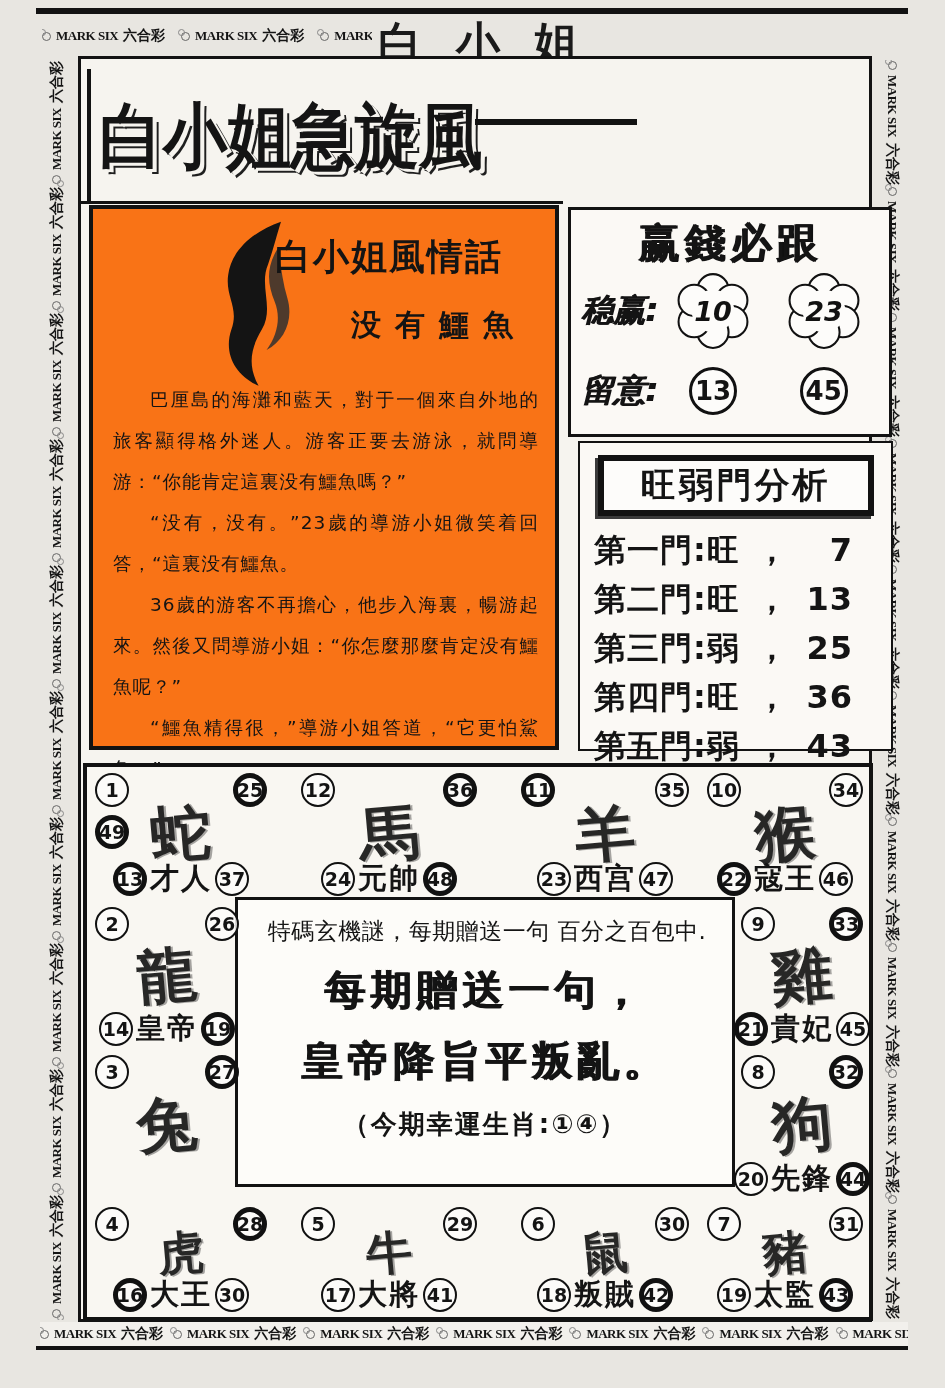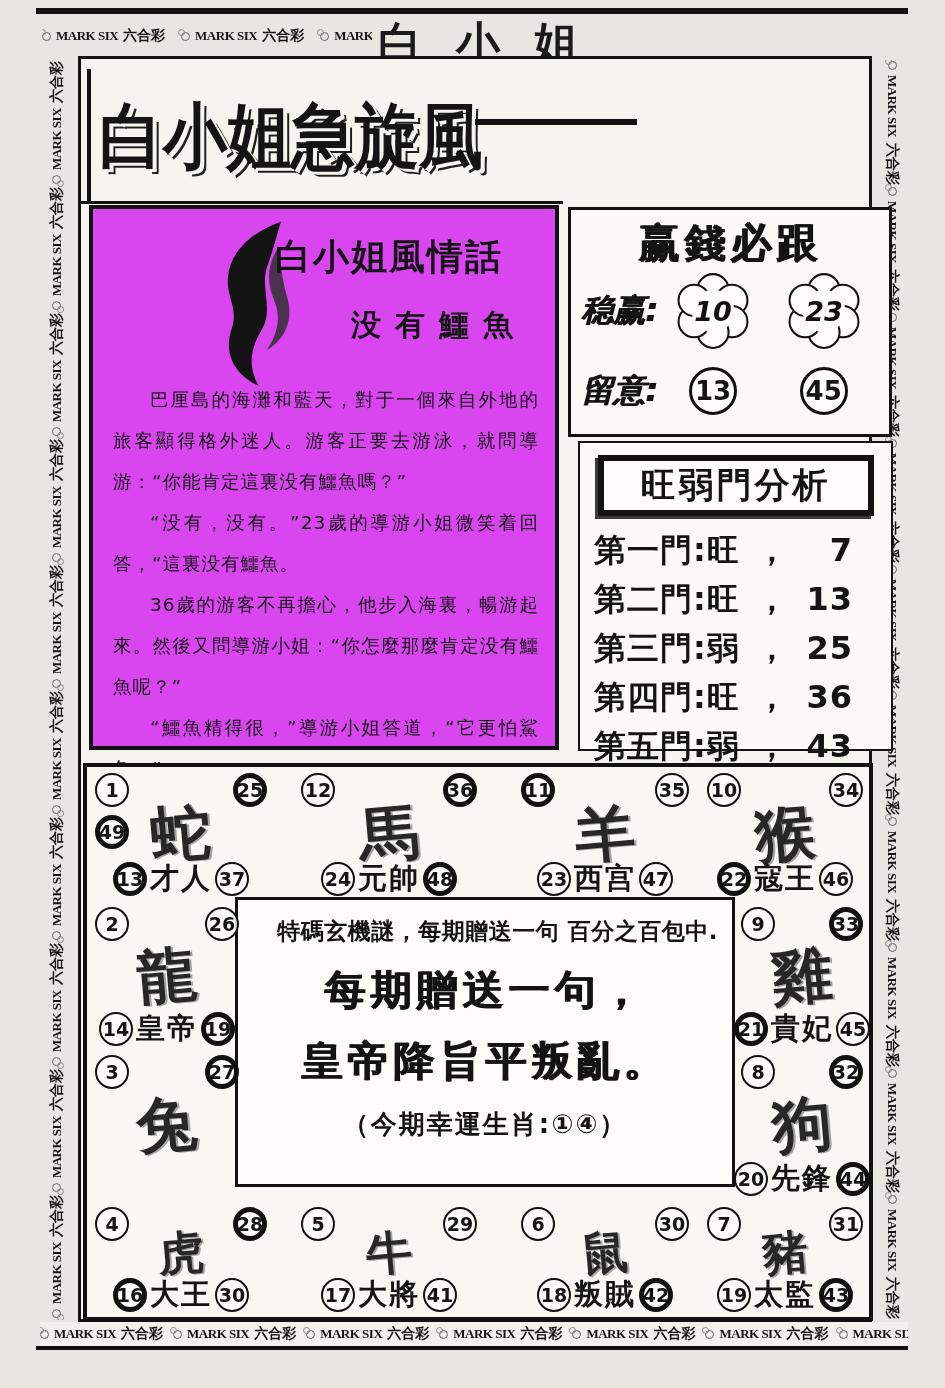--- a/index.html
+++ b/index.html
@@ -35,21 +35,21 @@
   
   .title-block{position:absolute;left:6px;top:10px;width:400px;height:132px;border-left:4px solid #121212;padding-left:8px;}
   .main-title{
     font-size:64px;font-weight:900;white-space:nowrap;letter-spacing:0px;line-height:120px;
     text-shadow:4px 3px 0 #f6f4ef,6px 5px 0 #1f1f1f;
     transform:scaleY(1.12);transform-origin:left top;
   }
   .title-underline{position:absolute;left:0;top:142px;width:482px;height:3px;background:#121212;}
   .title-dash{position:absolute;left:394px;top:60px;width:162px;height:6px;background:#121212;}
   
-  .story-box{position:absolute;left:8px;top:146px;width:470px;height:545px;border:4px solid #121212;background:#d946ef;}
+  .story-box{position:absolute;left:8px;top:146px;width:470px;height:545px;border:4px solid #121212;background:#f97316;}
   .ink{position:absolute;left:92px;top:8px;width:160px;height:172px;}
   .story-heading{position:absolute;left:182px;top:24px;font-size:36px;font-weight:bold;letter-spacing:2px;white-space:nowrap;}
   .story-sub{position:absolute;left:258px;top:96px;font-size:30px;font-weight:bold;letter-spacing:14px;white-space:nowrap;}
   .story-text{position:absolute;left:20px;top:170px;width:426px;}
   .story-text p{margin:0;font-size:18.5px;line-height:41px;text-align:justify;text-indent:2em;letter-spacing:1px;}
   
   .win-box{position:absolute;left:487px;top:148px;width:324px;height:230px;border:3.5px solid #121212;background:#fbf9f5;}
   .win-title{text-align:center;margin-top:6px;font-size:41px;font-weight:900;letter-spacing:5px;text-shadow:1.5px 0 0 #111;}
   .win-row{display:flex;align-items:center;height:80px;padding:0 10px;}
   .win-label{font-size:32px;font-weight:900;font-style:italic;white-space:nowrap;flex:none;text-shadow:1px 0 0 #111;}
@@ -88,21 +88,21 @@
     position:absolute;left:50%;top:52%;transform:translate(-50%,-55%) rotate(-5deg);
     font-size:60px;font-weight:bold;color:#1c1c1c;z-index:1;opacity:.95;
     text-shadow:2px 1px 0 rgba(28,28,28,.4);
   }
   .zcell.short .animal-char{font-size:46px;top:46%;}
   
   .riddle-box{
     position:absolute;left:148px;top:130px;width:500px;height:290px;
     border:3px solid #121212;background:#fdfcf9;padding:16px 14px;text-align:center;
   }
-  .riddle-line1{font-size:23px;font-weight:bold;text-align:right;padding-left:4px;letter-spacing:0.5px;white-space:nowrap;}
+  .riddle-line1{font-size:23px;font-weight:normal;text-align:center;padding-left:4px;letter-spacing:0.5px;white-space:nowrap;}
   .riddle-line2,.riddle-line3{font-size:41px;font-weight:900;letter-spacing:5px;margin-top:16px;text-shadow:1.5px 0 0 #111;white-space:nowrap;}
   .riddle-line4{font-size:26px;font-weight:bold;margin-top:18px;letter-spacing:2px;}
 </style>
 </head>
 <body>
 
 <div class="sheet">
 
   <div class="top-bar"></div>
   <div class="top-strip">

